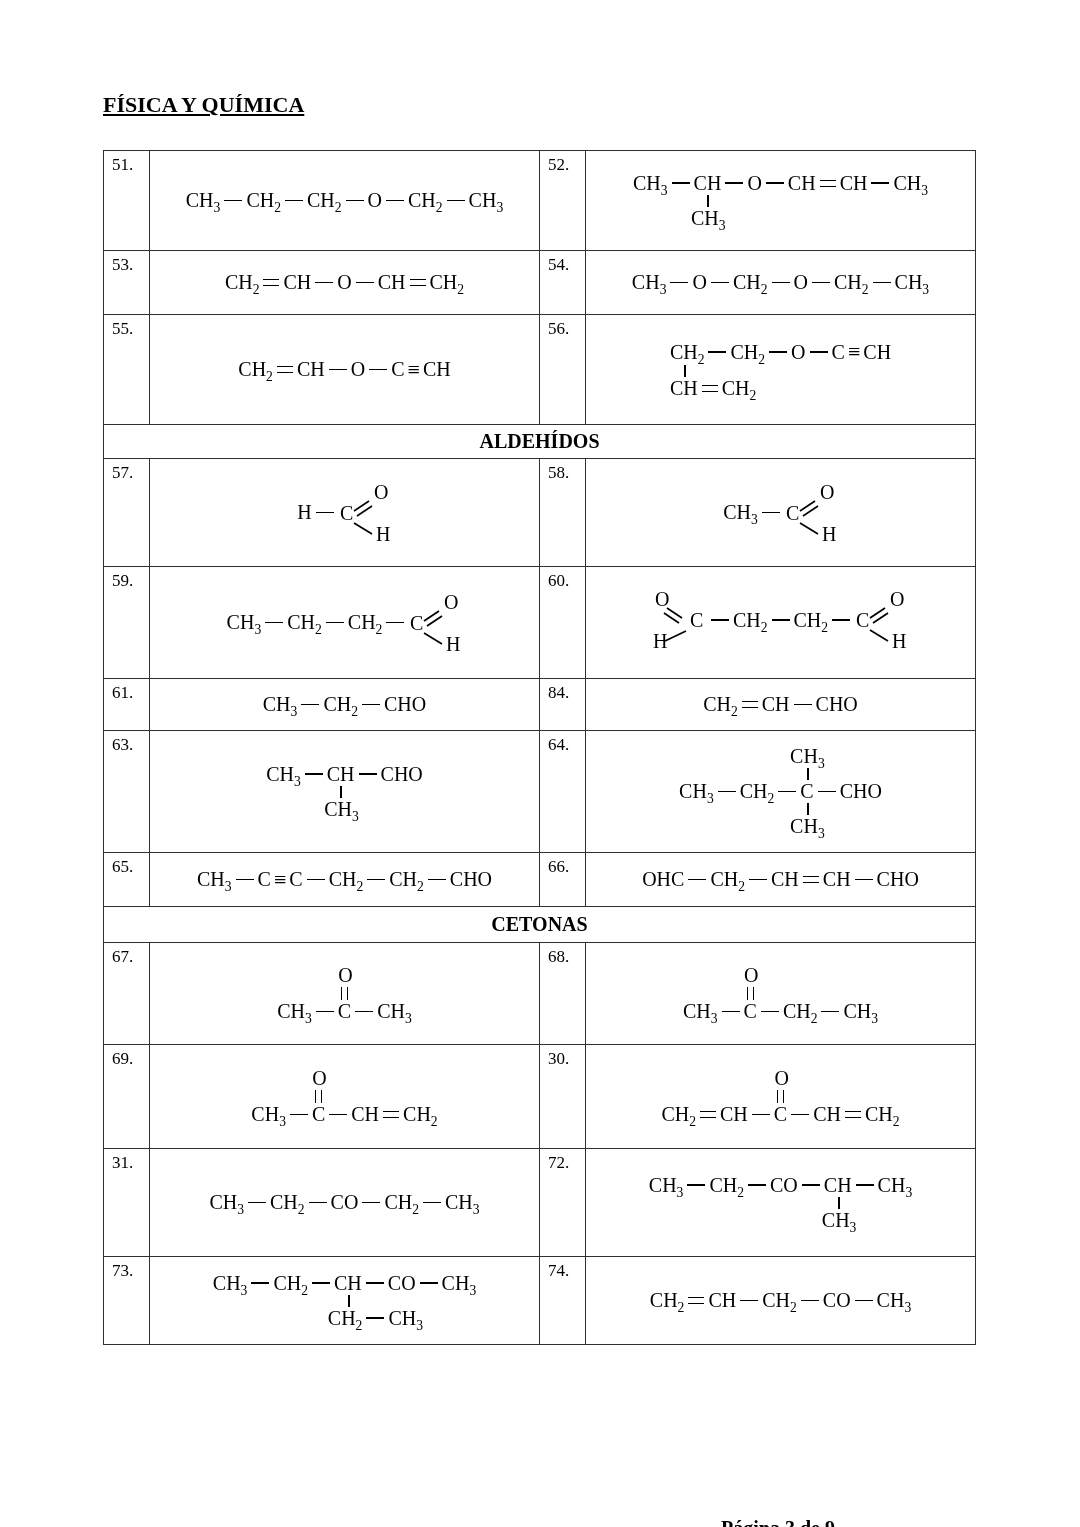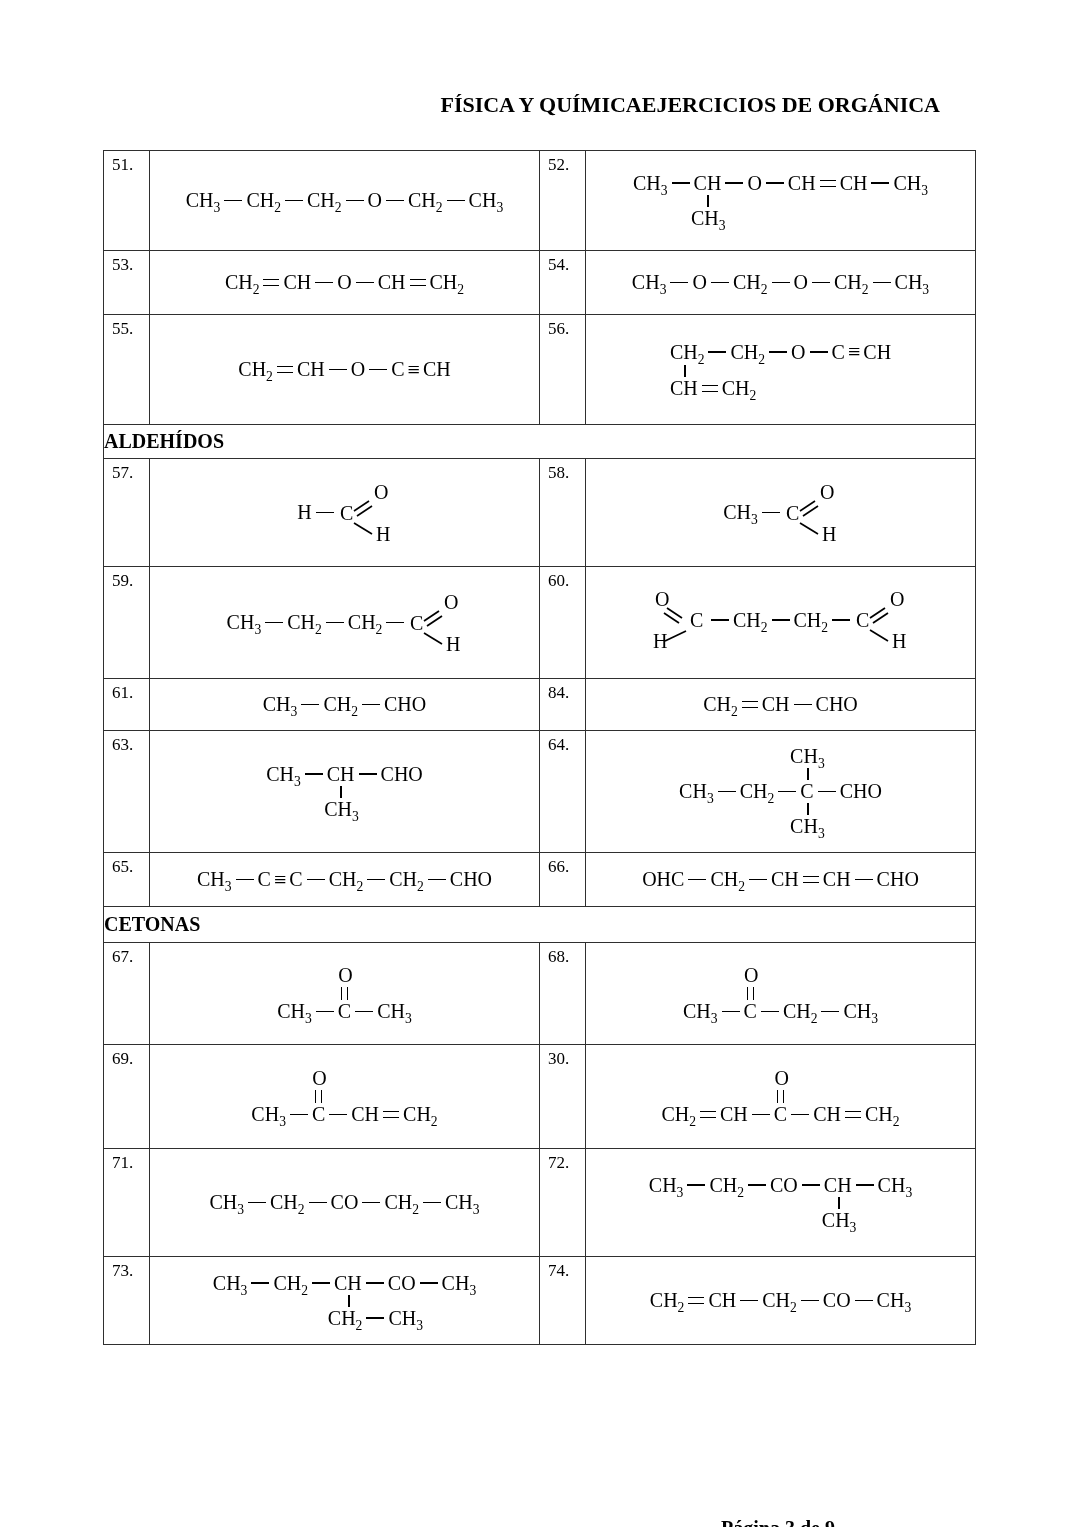--- a/index.html
+++ b/index.html
@@ -5,28 +5,28 @@
   * { margin:0; padding:0; box-sizing:border-box; }
   html,body { background:#ffffff; }
   body {
     width:1080px; height:1527px;
     position:relative;
     font-family:"Liberation Serif", serif;
     color:#000;
     overflow:hidden;
   }
   .page { position:absolute; left:103px; top:92px; width:872px; }
-  .hdr { display:flex; justify-content:flex-end; font-weight:bold; font-size:22px; margin-bottom:32px; }
+  .hdr { display:flex; justify-content:flex-start; font-weight:bold; font-size:22px; margin-bottom:32px;text-decoration:underline; }
   .hdr .right { margin-right:35px; }
 
   table.extable { border-collapse:collapse; width:872px; table-layout:fixed; }
   table.extable td { border:1px solid #2f2f2f; }
   .num-cell { vertical-align:top; padding:4px 8px 0 8px; font-size:17px; }
   .formula-cell { text-align:center; vertical-align:middle; font-size:20px; padding:5px 3px; }
-  .section-cell { text-align:left; font-weight:bold; font-size:20px; padding:4px 0; }
+  .section-cell { text-align:center; font-weight:bold; font-size:20px; padding:4px 0; }
 
   .fwrap { display:inline-block; text-align:left; }
   .fline { display:flex; align-items:center; }
   .atom { white-space:pre; }
   sub { font-size:0.68em; line-height:0; }
 
   .b1 { width:18px; height:1.7px; background:#000; margin:0 4px; flex:none; }
   .b2 { width:16px; height:7px; border-top:1.7px solid #000; border-bottom:1.7px solid #000; margin:0 4px; flex:none; }
   .b3 { margin:0 3px; font-size:22px; flex:none; }
   .vline { width:1.7px; height:12px; background:#000; flex:none; }
@@ -34,21 +34,20 @@
   svg.diag { flex:none; display:block; }
 
   .footer { position:absolute; right:140px; top:1425px; font-weight:bold; font-size:20px; }
 </style>
 </head>
 <body>
 
 <div class="page">
   <div class="hdr">
     <span class="left">FÍSICA Y QUÍMICA</span>
-    <span class="right">EJERCICIOS DE ORGÁNICA</span>
   </div>
 
   <table class="extable">
     <colgroup>
       <col style="width:46px">
         <col style="width:390px">
         <col style="width:46px">
         <col style="width:390px">
     </colgroup>
     <tbody>
@@ -355,21 +354,21 @@
                 <span class="atom">CH</span>
                 <span class="b1"></span>
                 <span class="atom">C</span>
                 <span class="b1"></span>
                 <span class="atom">CH</span>
                 <span class="b2"></span>
                 <span class="atom">CH<sub>2</sub></span>
               </div></div></td>
         </tr>
         <tr style="height: 108px;">
-          <td class="num-cell">71.</td>
+          <td class="num-cell">31.</td>
           <td class="formula-cell"><div class="fwrap"><div class="fline">
                 <span class="atom">CH<sub>3</sub></span>
                 <span class="b1"></span>
                 <span class="atom">CH<sub>2</sub></span>
                 <span class="b1"></span>
                 <span class="atom">CO</span>
                 <span class="b1"></span>
                 <span class="atom">CH<sub>2</sub></span>
                 <span class="b1"></span>
                 <span class="atom">CH<sub>3</sub></span>

